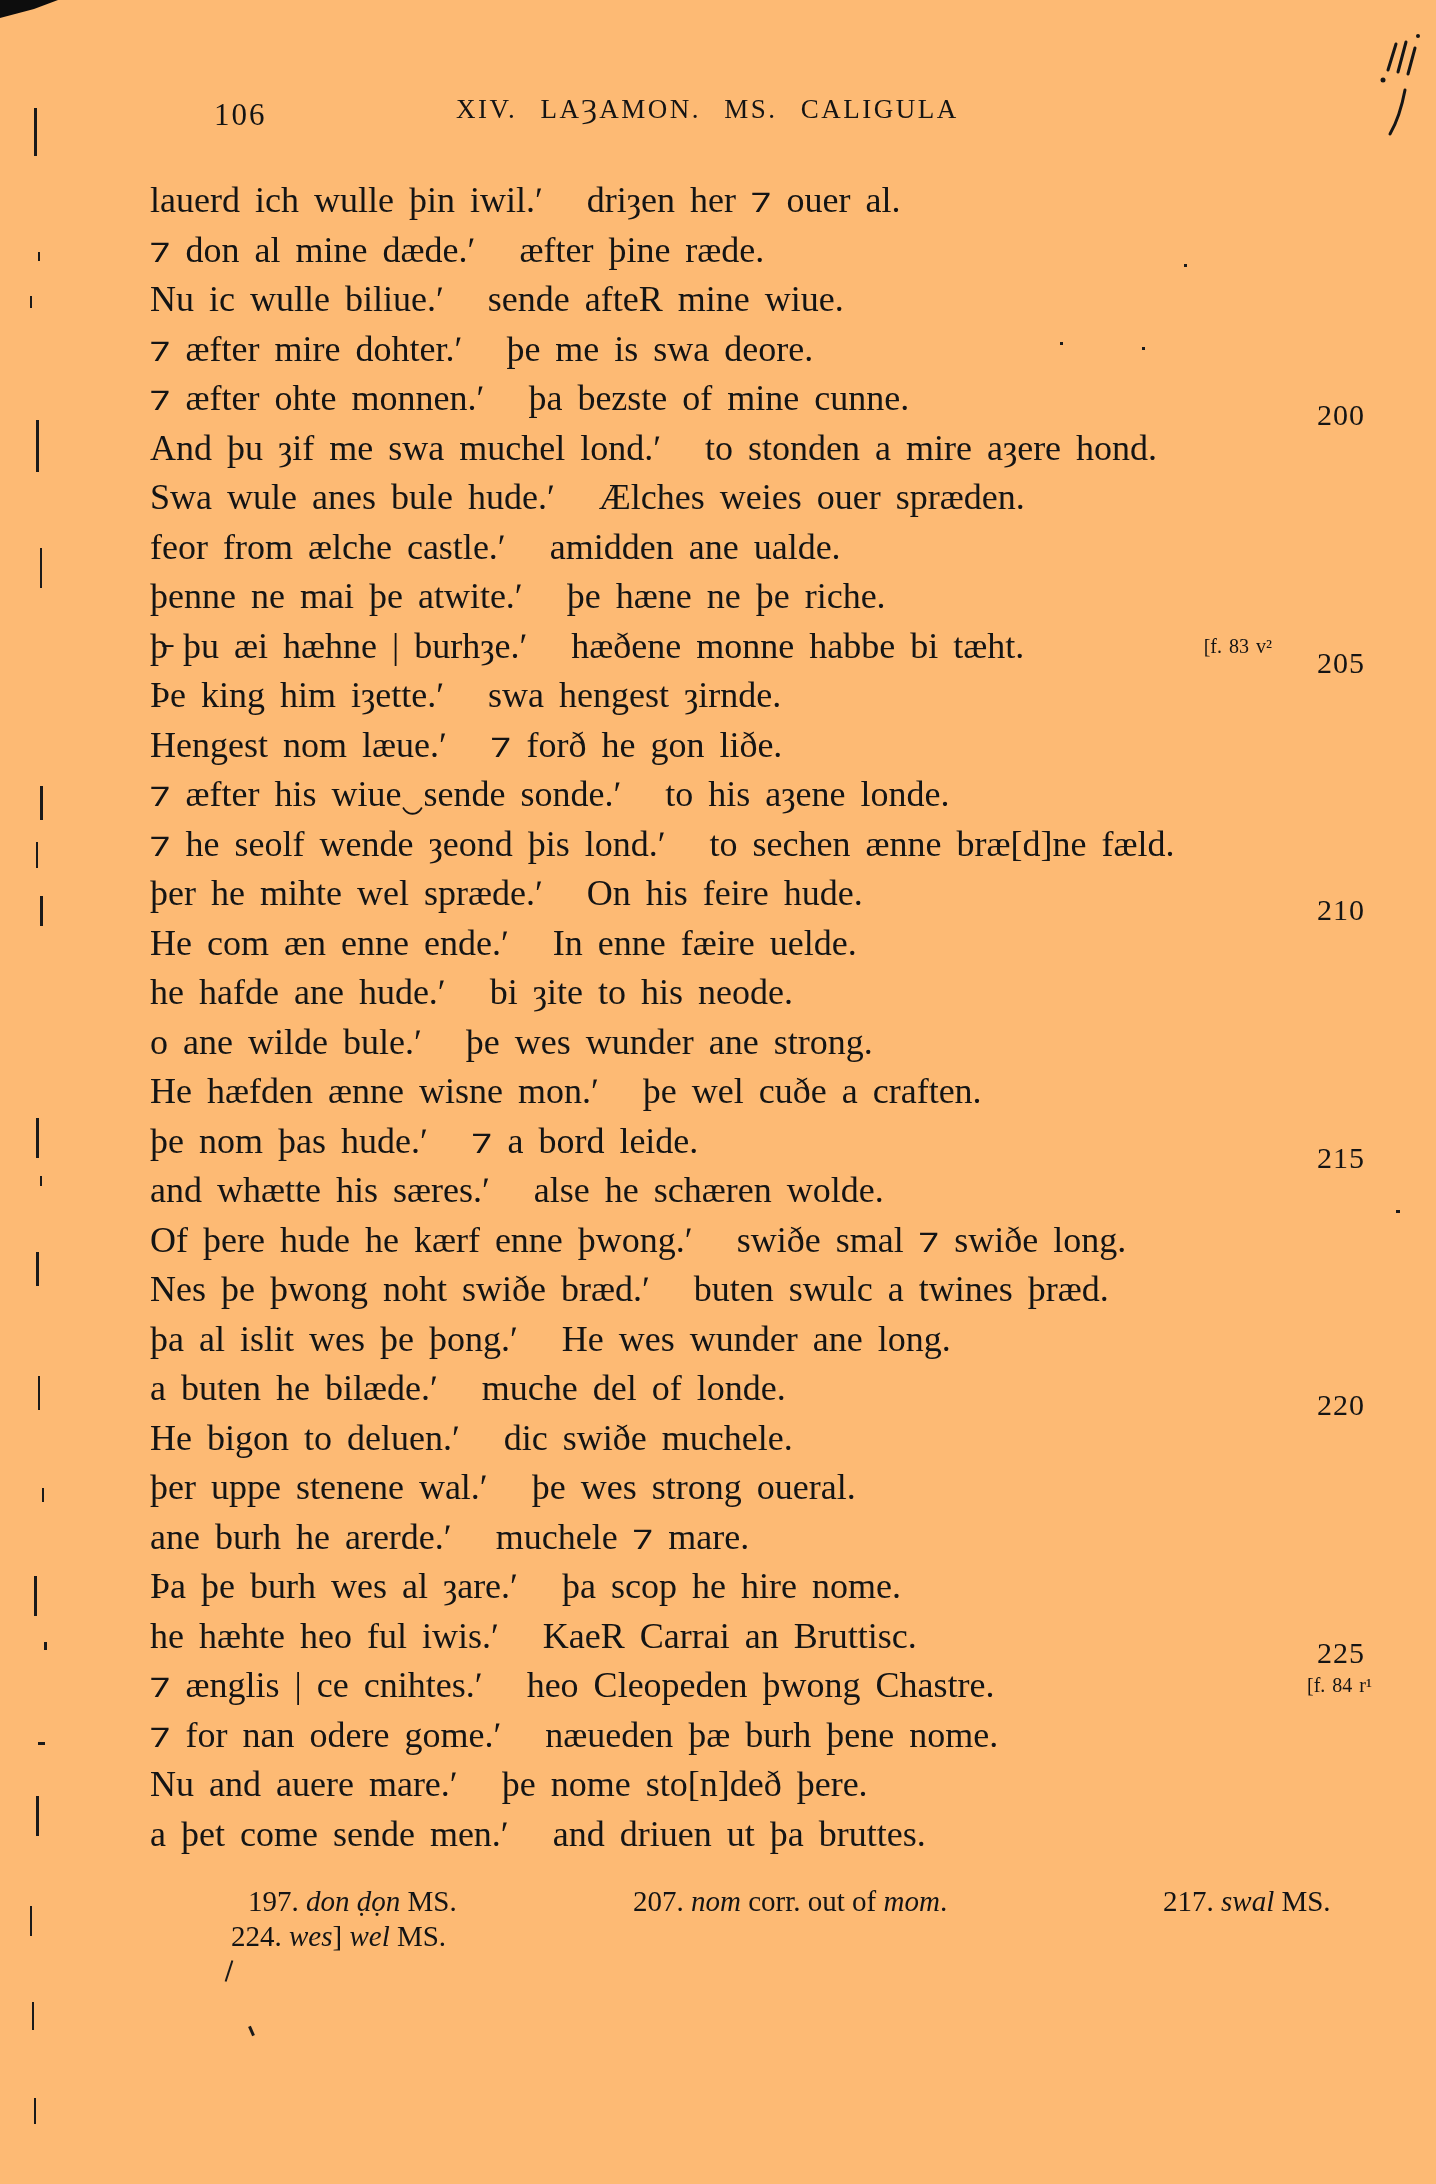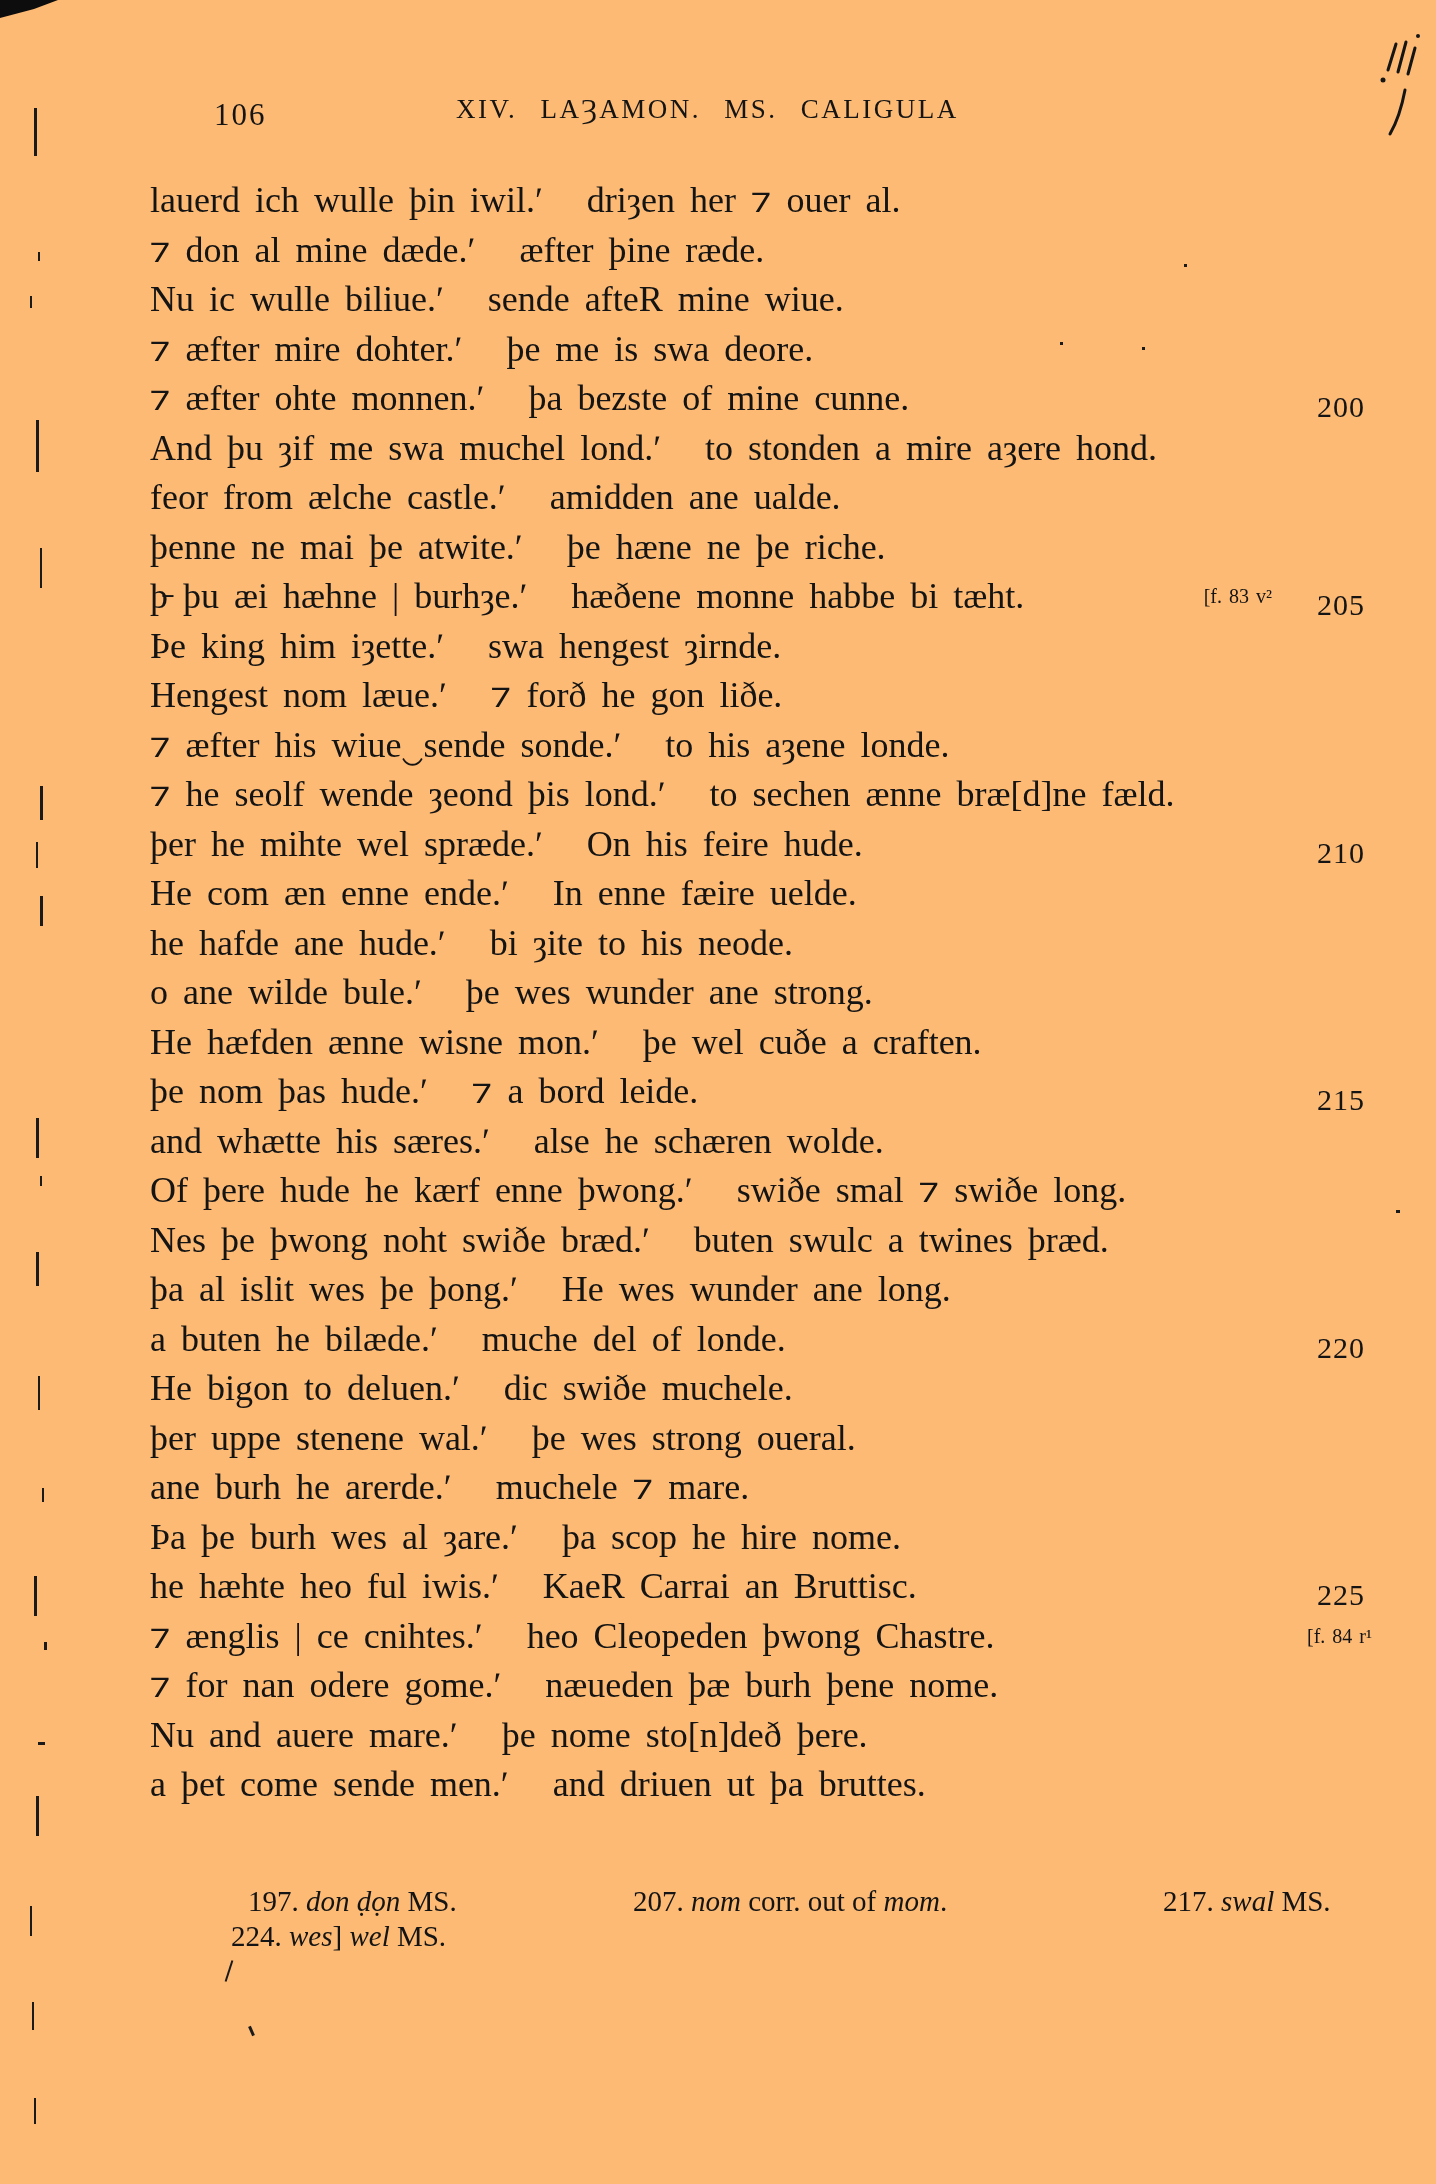--- a/index.html
+++ b/index.html
@@ -25,21 +25,21 @@
     position:absolute;left:150px;top:176px;right:0;
     font-size:36px;word-spacing:6px;
   }
   .row{
     position:relative;
     height:49.5px;line-height:49.5px;
     white-space:nowrap;
   }
   .row .b{margin-left:44px;}
   .row .num{
-    position:absolute;right:71px;top:8px;
+    position:absolute;right:71px;top:16px;
     font-size:30px;word-spacing:0;letter-spacing:1px;
   }
   .row .fol{
     position:absolute;right:164px;top:0;
     font-size:20px;word-spacing:2px;
   }
   .row.fol-right .fol{right:64px;}
   
   .footnotes{
     position:absolute;left:0;top:1884px;width:1436px;
@@ -64,20 +64,21 @@
   <span class="pgnum">106</span>
   <span class="htitle">XIV. LAȜAMON. MS. CALIGULA</span>
 
   <div class="poem">
       <div class="row"><span class="a">lauerd ich wulle þin iwil.ʹ</span><span class="b">driȝen her ⁊ ouer al.</span></div>
       <div class="row"><span class="a">⁊ don al mine dæde.ʹ</span><span class="b">æfter þine ræde.</span></div>
       <div class="row"><span class="a">Nu ic wulle biliue.ʹ</span><span class="b">sende afteR mine wiue.</span></div>
       <div class="row"><span class="a">⁊ æfter mire dohter.ʹ</span><span class="b">þe me is swa deore.</span></div>
       <div class="row"><span class="a">⁊ æfter ohte monnen.ʹ</span><span class="b">þa bezste of mine cunne.</span><span class="num">200</span></div>
       <div class="row"><span class="a">And þu ȝif me swa muchel lond.ʹ</span><span class="b">to stonden a mire aȝere hond.</span></div>
+      <div class="row"><span class="a">Swa wule anes bule hude.ʹ</span><span class="b">Ælches weies ouer spræden.</span></div>
       <div class="row"><span class="a">feor from ælche castle.ʹ</span><span class="b">amidden ane ualde.</span></div>
       <div class="row"><span class="a">þenne ne mai þe atwite.ʹ</span><span class="b">þe hæne ne þe riche.</span></div>
       <div class="row"><span class="a">þ̵ þu æi hæhne | burhȝe.ʹ</span><span class="b">hæðene monne habbe bi tæht.</span><span class="fol">[f. 83 v²</span><span class="num">205</span></div>
       <div class="row"><span class="a">Þe king him iȝette.ʹ</span><span class="b">swa hengest ȝirnde.</span></div>
       <div class="row"><span class="a">Hengest nom læue.ʹ</span><span class="b">⁊ forð he gon liðe.</span></div>
       <div class="row"><span class="a">⁊ æfter his wiue‿sende sonde.ʹ</span><span class="b">to his aȝene londe.</span></div>
       <div class="row"><span class="a">⁊ he seolf wende ȝeond þis lond.ʹ</span><span class="b">to sechen ænne bræ[d]ne fæld.</span></div>
       <div class="row"><span class="a">þer he mihte wel spræde.ʹ</span><span class="b">On his feire hude.</span><span class="num">210</span></div>
       <div class="row"><span class="a">He com æn enne ende.ʹ</span><span class="b">In enne fæire uelde.</span></div>
       <div class="row"><span class="a">he hafde ane hude.ʹ</span><span class="b">bi ȝite to his neode.</span></div>

